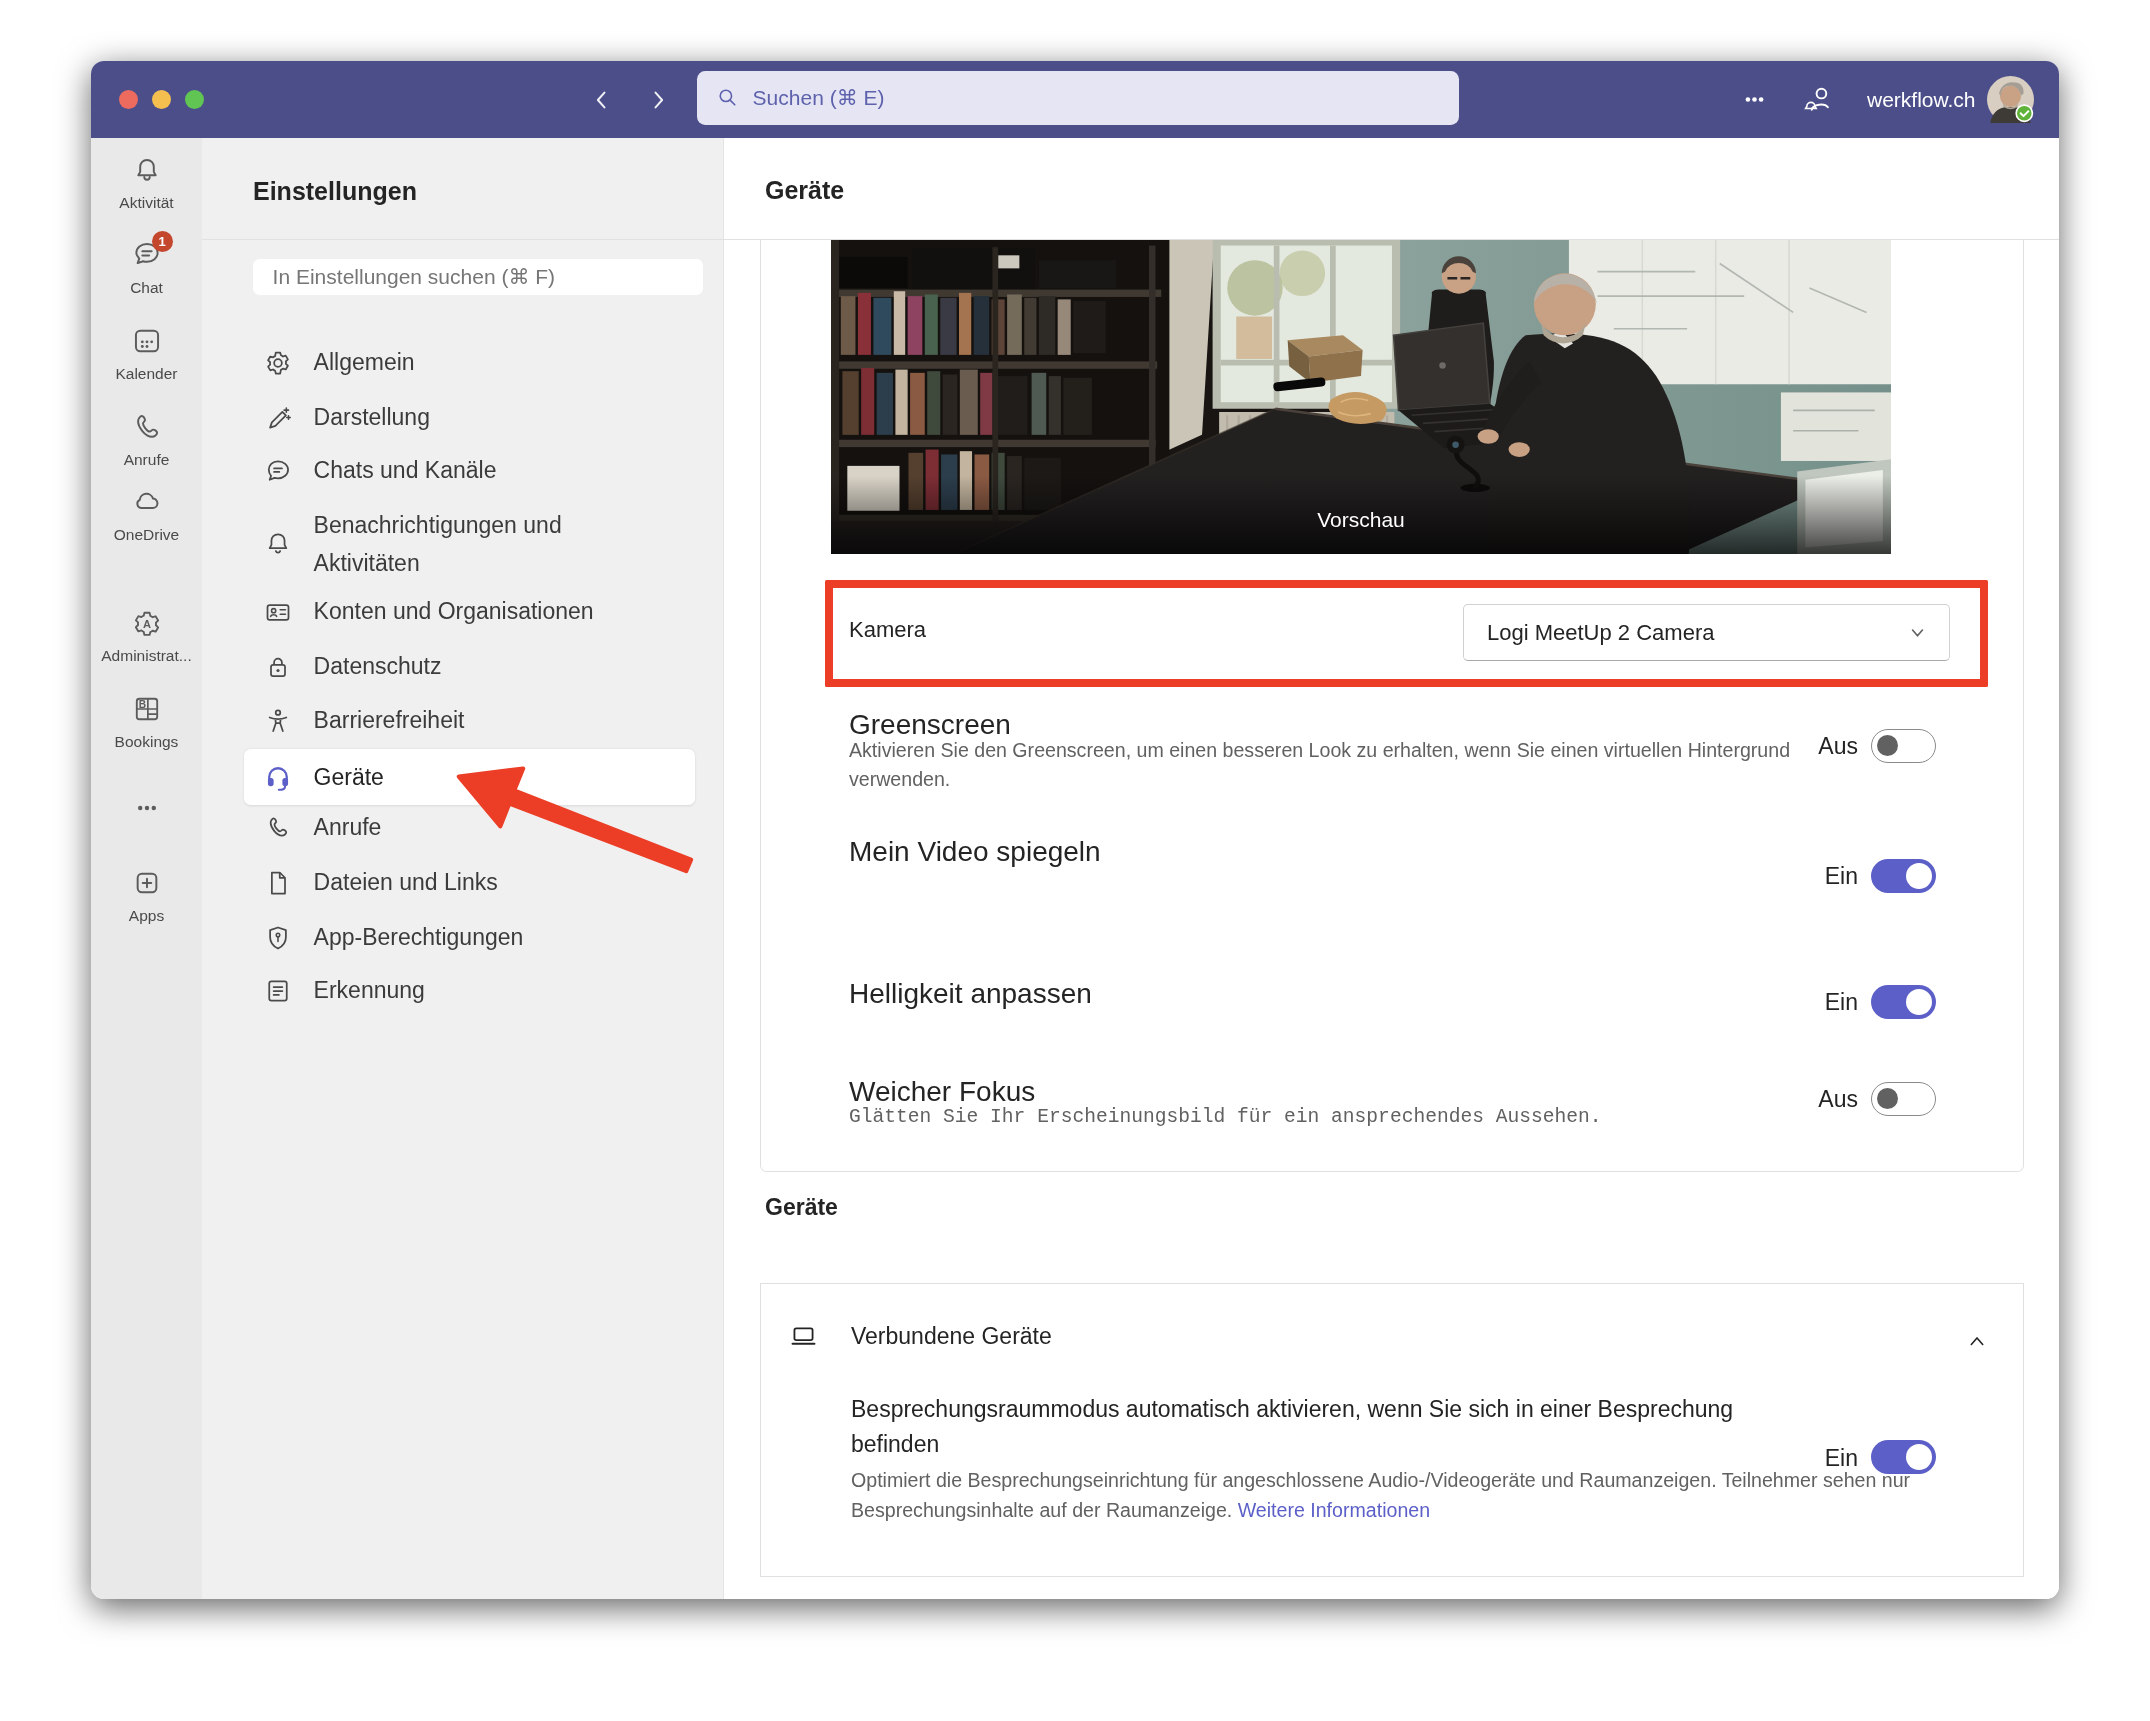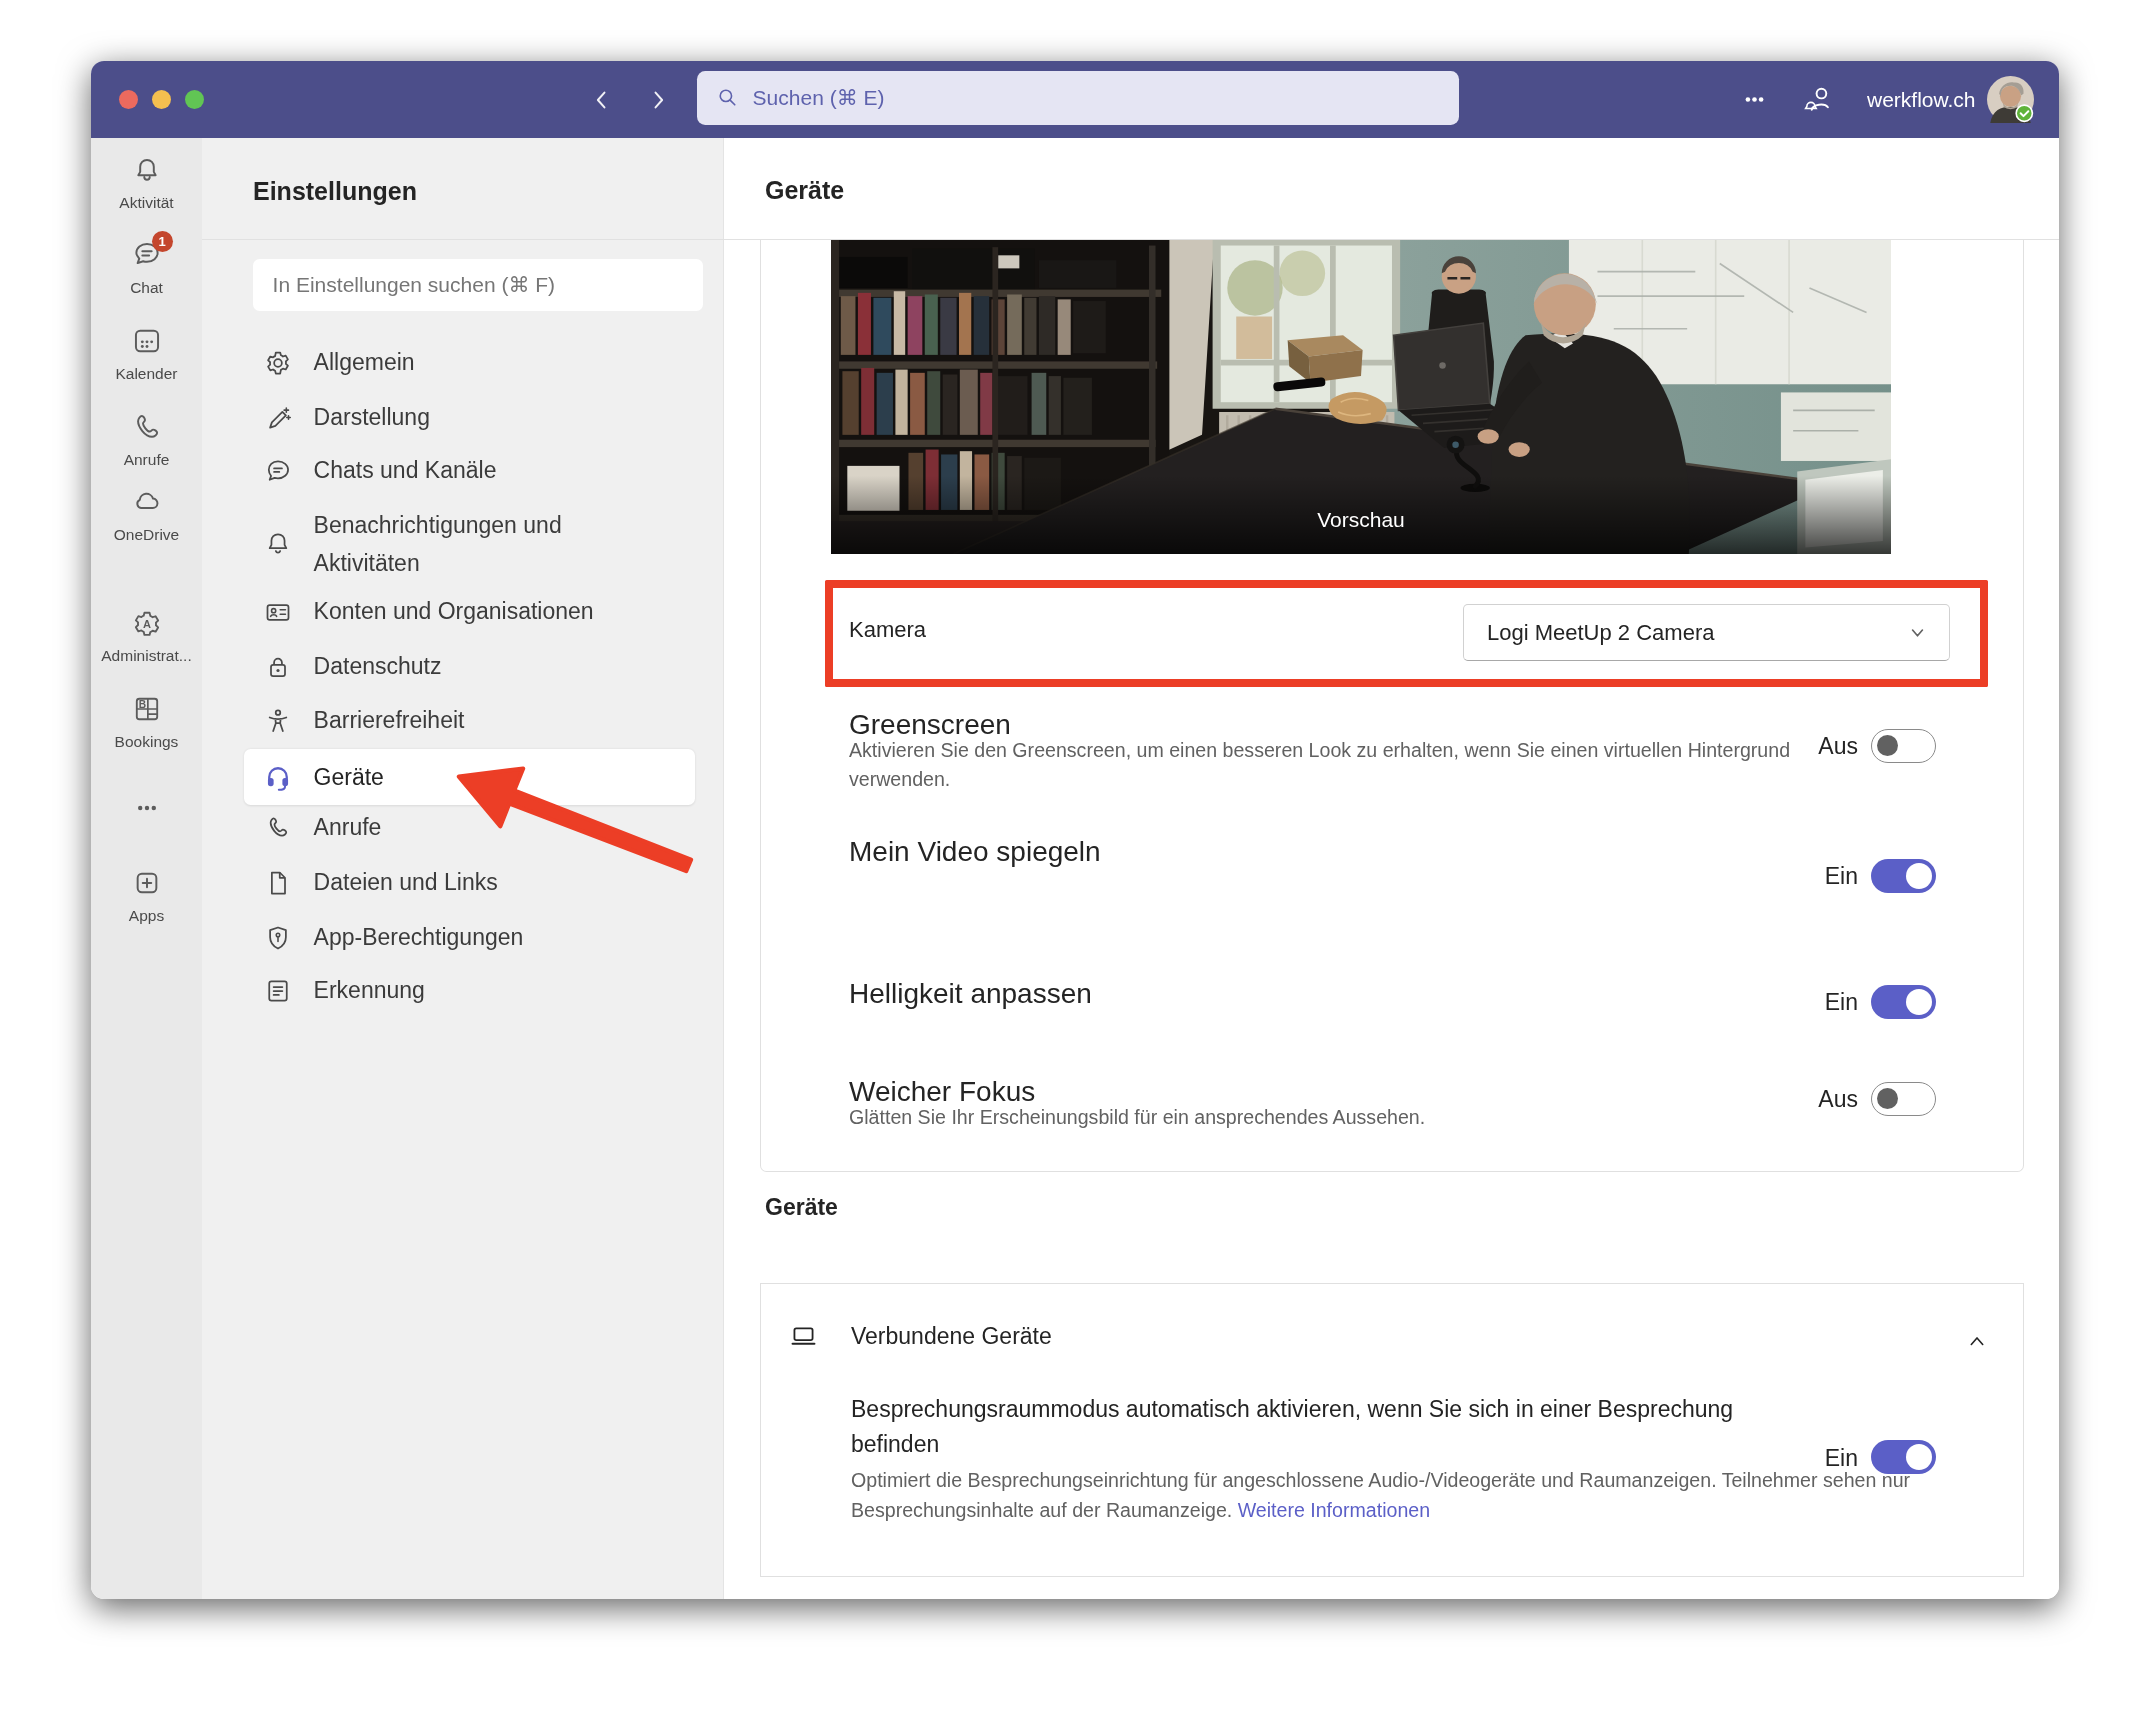--- a/index.html
+++ b/index.html
@@ -18,21 +18,21 @@
   .avatar-wrap{position:absolute;left:1896px;top:14.7px;width:47px;height:47px;}
   
   .rail{position:absolute;left:0;top:77px;width:111px;height:1461px;background:#E9E9E9;}
   .rail-item{position:absolute;left:0;width:111px;display:flex;flex-direction:column;align-items:center;gap:5.7px;color:#5C5C5C;cursor:pointer;}
   .rail-item .rlabel{font-size:15.5px;color:#4A4A4A;max-width:106px;text-align:center;}
   .rail-icon{position:relative;width:36px;height:36px;display:flex;align-items:center;justify-content:center;}
   .badge{position:absolute;right:-8.2px;top:-6.5px;min-width:21px;height:21px;border-radius:10.6px;background:#C4462D;color:#fff;font-size:13px;font-weight:bold;display:flex;align-items:center;justify-content:center;}
   
   .sidebar{position:absolute;left:111px;top:77px;width:522px;height:1461px;background:#F0F0F0;border-right:0.8px solid #E4E4E4;box-sizing:border-box;}
   .sb-title{position:absolute;left:51px;top:39px;font-size:25px;font-weight:bold;color:#242424;}
-  .sb-search{position:absolute;left:51px;top:121px;width:450px;height:52px;background:#fff;border-radius:6.5px;box-sizing:border-box;display:flex;align-items:center;}
+  .sb-search{position:absolute;left:51px;top:121px;width:450px;height:36px;background:#fff;border-radius:6.5px;box-sizing:border-box;display:flex;align-items:center;}
   .sb-search input{border:none;outline:none;background:transparent;font-size:21px;color:#424242;padding-left:19.6px;width:408px;font-family:"Liberation Sans",sans-serif;}
   .sb-search input::placeholder{color:#767676;opacity:1;}
   .side-item{position:absolute;left:42px;width:451px;height:51px;display:flex;align-items:center;gap:22px;padding-left:19.6px;box-sizing:border-box;border-radius:6.5px;cursor:pointer;color:#424242;}
   .side-item .slabel{font-size:23px;color:#3B3B3B;}
   .side-item.selected{background:#FFFFFF;box-shadow:0 0.8px 2.4px rgba(0,0,0,.10);}
   .side-item.selected .slabel{color:#242424;}
   .sicon{width:28px;height:28px;flex:0 0 28px;display:flex;align-items:center;justify-content:center;}
   
   .main{position:absolute;left:633px;top:77px;width:1335px;height:1461px;background:#FFFFFF;}
   .main-title{position:absolute;left:41px;top:38px;font-size:25px;font-weight:bold;color:#242424;}
@@ -515,21 +515,21 @@
             <div class="knob"></div>
           </div>
 
         <div class="t-title" style="left:88px;top:739px;">Helligkeit anpassen</div>
         <div class="state-label" style="left:1003px;top:750px;">Ein</div>
         <div class="toggle on" style="left:1110px;top:746px;">
             <div class="knob"></div>
           </div>
 
         <div class="t-title" style="left:88px;top:837px;">Weicher Fokus</div>
-        <div class="t-desc" style="left:88px;top:864px;">Glätten Sie Ihr Erscheinungsbild für ein ansprechendes Aussehen.</div>
+        <div class="t-desc" style="left:88px;top:864px;font-family:Liberation Mono, monospace;">Glätten Sie Ihr Erscheinungsbild für ein ansprechendes Aussehen.</div>
         <div class="state-label" style="left:1003px;top:847px;">Aus</div>
         <div class="toggle off" style="left:1110px;top:843px;">
             <div class="knob"></div>
           </div>
       </div>
 
       <div class="sec-header">Geräte</div>
 
       <div class="card card2">
         <span class="abs" style="left:28px;top:38px;">

